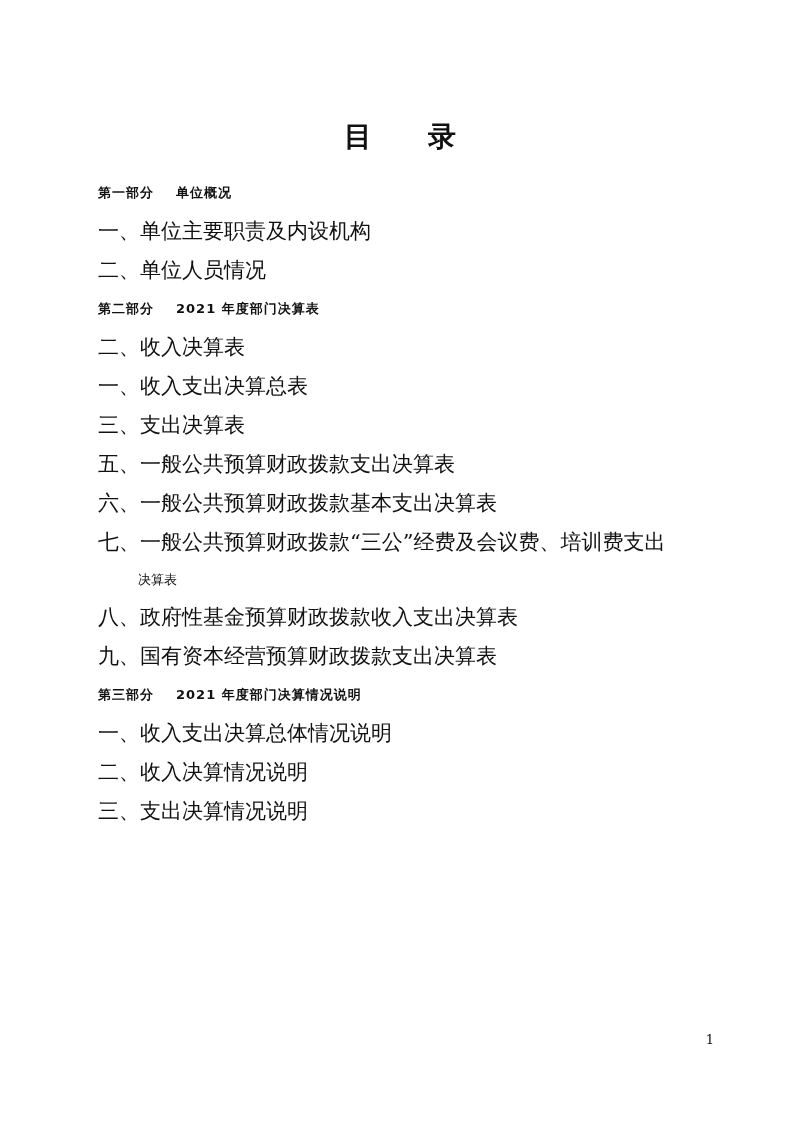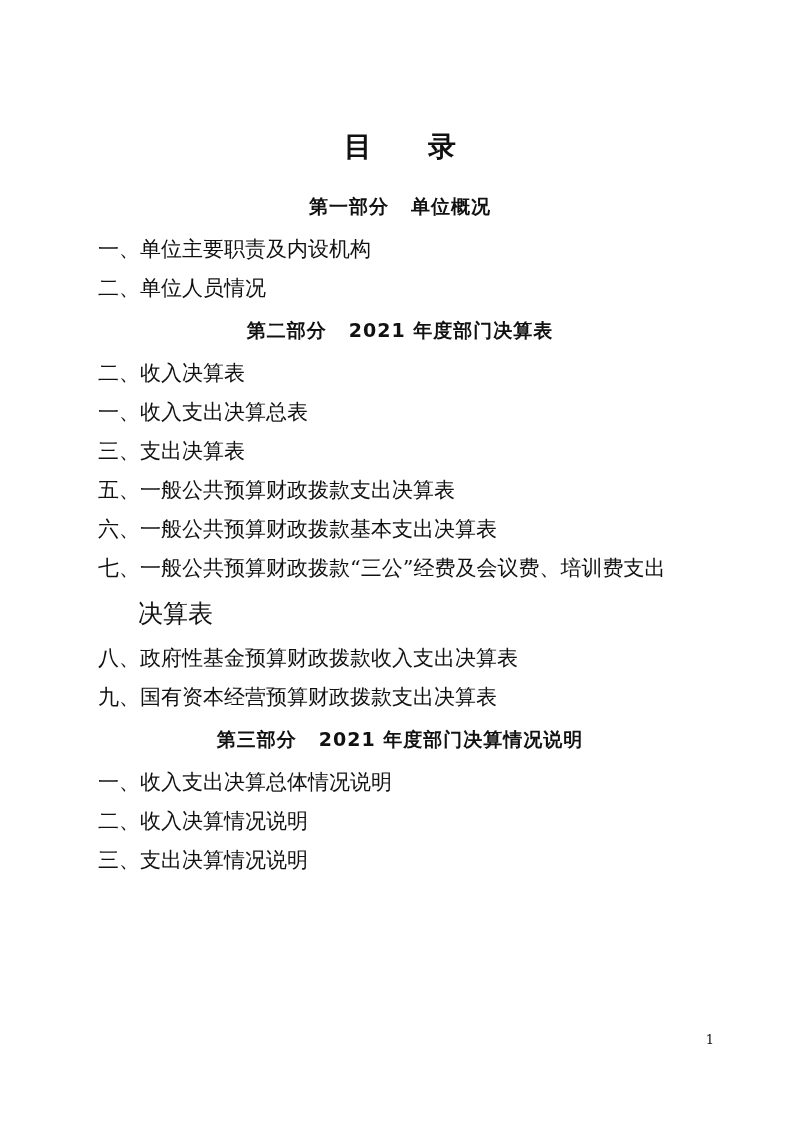--- a/index.html
+++ b/index.html
@@ -14,38 +14,37 @@
     position: relative;
     width: 800px;
     height: 1131px;
     background: #ffffff;
     overflow: hidden;
     box-sizing: border-box;
   }
   .content {
     position: absolute;
     left: 98px;
-    top: 128px;
+    top: 118px;
     width: 604px;
   }
   .doc-title {
     text-align: center;
     font-family: "DejaVu Serif", serif;
     font-weight: bold;
     font-size: 28px;
     letter-spacing: 14px;
     color: #111111;
     margin: 0 0 28px 0;
     padding-left: 14px;
   }
   .part-heading {
-    text-align: center;
     font-family: "DejaVu Sans", sans-serif;
     font-weight: bold;
-    font-size: 19px;
+    font-size: 13px;
     color: #111111;
     margin: 0 0 10px 0;
     letter-spacing: 1px;
   }
   .part-heading .gap {
     display: inline-block;
     width: 22px;
   }
   .toc-entry {
     font-family: "DejaVu Serif", serif;
@@ -57,21 +56,21 @@
     white-space: nowrap;
   }
   .toc-entry .num {
     display: inline-block;
   }
   .toc-entry .txt {
     display: inline-block;
   }
   .toc-cont {
     font-family: "DejaVu Serif", serif;
-    font-size: 25px;
+    font-size: 13px;
     color: #111111;
     margin: 0;
     padding: 9px 0 9px 40px;
     white-space: nowrap;
   }
   .block-gap {
     height: 10px;
   }
   .page-number {
     position: absolute;

